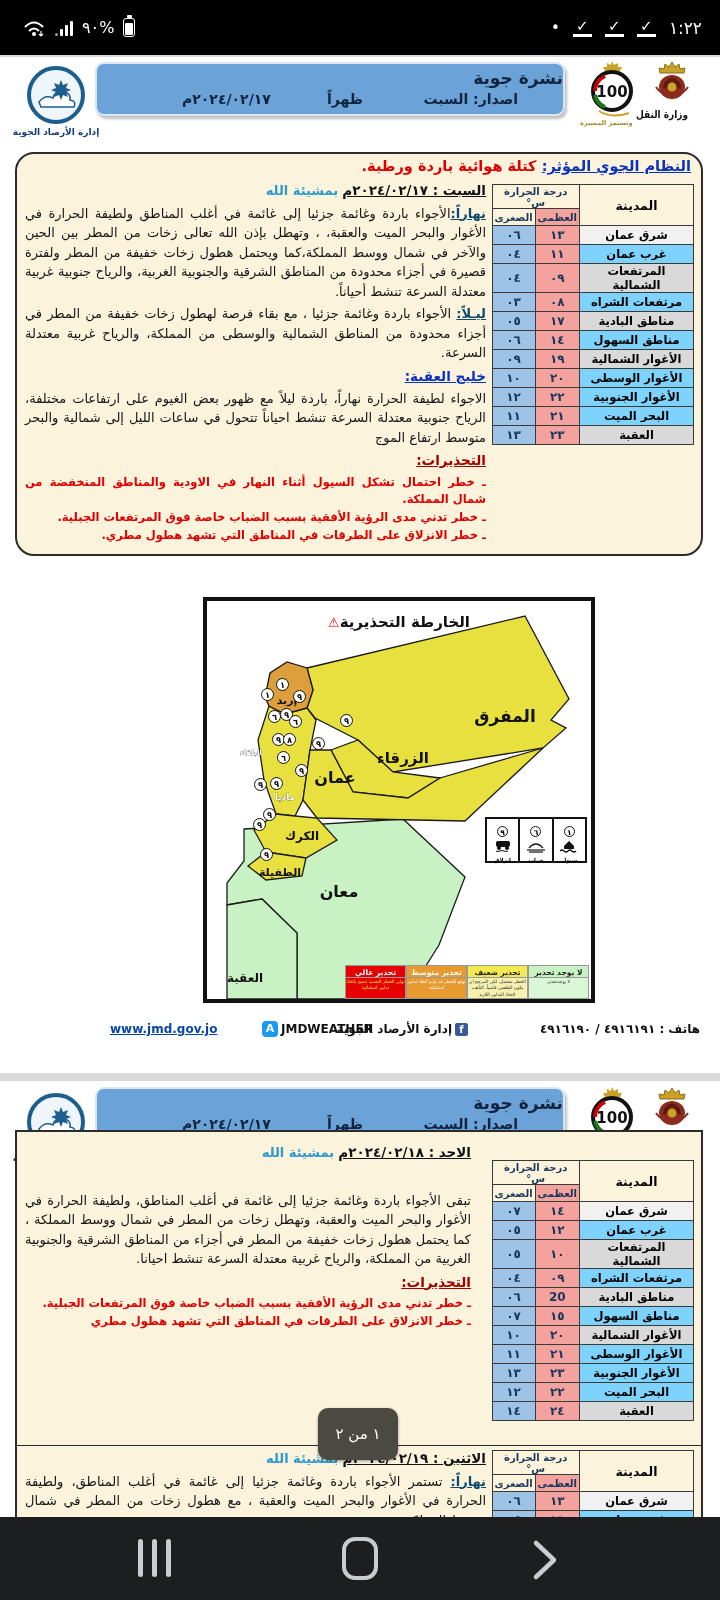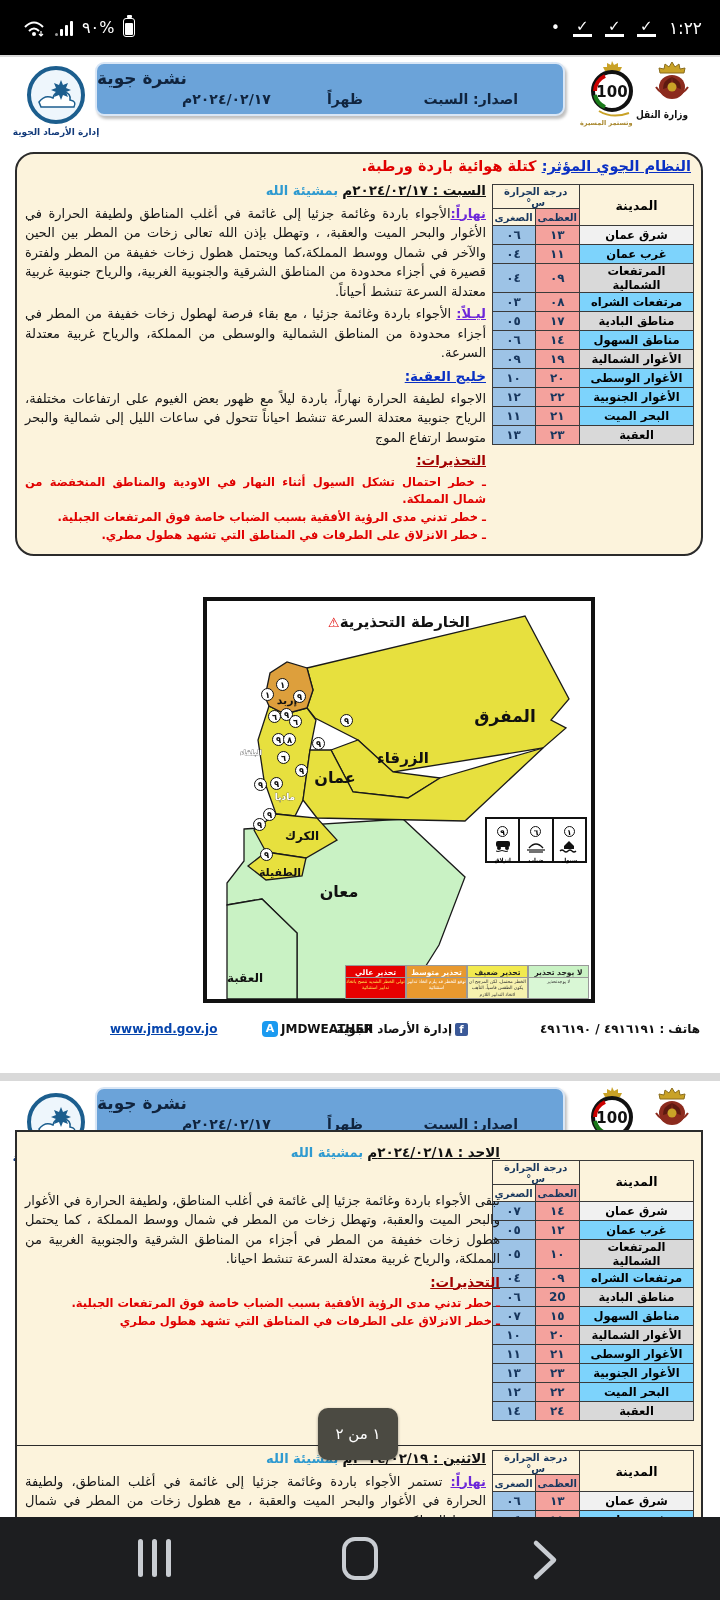--- a/index.html
+++ b/index.html
@@ -23,42 +23,42 @@
   .sig .sd{width:3px;height:3px;background:#9a9a9a;border-radius:50%;}
 
   
   .viewer{position:absolute;top:55px;left:0;width:720px;height:1462px;background:#d9d9d9;}
   .page{position:absolute;left:0;width:720px;background:#fff;}
   .page1{top:2px;height:1016px;}
   .page2{top:1026px;height:436px;}
 
   
   .banner{position:absolute;left:95px;width:470px;height:54px;background:#6ba3d9;border:2px solid #d9e6f5;border-radius:9px;box-shadow:2px 3px 3px rgba(0,0,0,.25);direction:rtl;color:#10243e;}
-  .banner .bt{position:absolute;top:4px;left:0;width:100%;text-align:left;font-size:17px;font-weight:bold;}
+  .banner .bt{position:absolute;top:4px;left:0;width:100%;text-align:right;font-size:17px;font-weight:bold;}
   .banner .bi{position:absolute;top:27px;right:45px;font-size:14px;font-weight:bold;}
   .banner .bp{position:absolute;top:27px;left:230px;font-size:14px;font-weight:bold;}
   .banner .bd{position:absolute;top:27px;left:85px;font-size:14px;font-weight:bold;}
   .metlogo{position:absolute;left:27px;width:58px;height:58px;border-radius:50%;background:#eef6fc;border:4px solid #1c5e8e;overflow:hidden;}
   .metlogo svg{display:block}
   .metcap{position:absolute;left:6px;width:100px;text-align:center;font-size:9px;font-weight:bold;color:#123a7a;}
   .coat{position:absolute;}
   .ministry{position:absolute;font-size:9px;font-weight:900;color:#111;letter-spacing:-.5px;transform:scaleY(1.2);}
   .cent{position:absolute;}
   .centcap{position:absolute;font-size:6.5px;color:#a8872c;font-weight:bold;}
 
   
   .cbox{position:absolute;left:15px;width:688px;background:#fcf3dc;border:2px solid #2b2b2b;direction:rtl;}
   .sys-line{position:absolute;top:4px;right:10px;font-size:14.5px;font-weight:bold;}
   .sys-label{color:#0a30c4;text-decoration:underline;}
   .sys-val{color:#e00000;}
   .txtcol{position:absolute;top:26px;right:8px;left:208px;font-size:13px;color:#151515;text-align:justify;line-height:1.5;}
   .txtcol p{margin:0 0 3px 0;}
   .hd-day{font-weight:bold;text-decoration:underline;color:#111;font-size:13.5px;}
   .insh{color:#2f9ad0;font-weight:bold;font-size:13px;}
-  .rlab{color:#6d28d9;font-weight:bold;text-decoration:underline;}
+  .rlab{color:#0c4a6e;font-weight:bold;text-decoration:underline;}
   .bh{color:#0a30c4;font-weight:bold;text-decoration:underline;font-size:13.5px;margin-top:2px!important;}
   .wh{color:#a00000;font-weight:bold;text-decoration:underline;font-size:13.5px;margin-top:2px!important;}
   .warnline{color:#e00000;font-weight:bold;font-size:11.5px;line-height:1.55;margin:0!important;}
 
   
   table.ttab{position:absolute;border-collapse:collapse;direction:rtl;background:#fcf3dc;}
   .ttab td{border:1px solid #3a3a3a;text-align:center;padding:0 2px;}
   .ttab .cityh{width:114px;font-size:12.5px;font-weight:bold;}
   .ttab .temph{font-size:10px;font-weight:bold;color:#17365d;height:24px;}
   .ttab .maxh{background:#f4a29d;font-size:10px;font-weight:bold;color:#17365d;height:17px;width:43px;}
@@ -474,21 +474,21 @@
                 <td class="mn">١٢</td>
               </tr>
           <tr class="shade">
                 <td class="city">العقبة</td>
                 <td class="mx">٢٤</td>
                 <td class="mn">١٤</td>
               </tr>
         </tbody>
           </table>
 
-        <div class="txtcol" style="top:10px;left:8px;right:201px;">
+        <div class="txtcol" style="top:10px;left:8px;right:230px;">
           <p><span class="hd-day">الاحد : ٢٠٢٤/٠٢/١٨م</span> <span class="insh">بمشيئة الله</span></p>
           <p style="margin-top:28px;">تبقى الأجواء باردة وغائمة جزئيا إلى غائمة في أغلب المناطق، ولطيفة الحرارة في الأغوار والبحر الميت والعقبة، وتهطل زخات من المطر في شمال ووسط المملكة ، كما يحتمل هطول زخات خفيفة من المطر في أجزاء من المناطق الشرقية والجنوبية الغربية من المملكة، والرياح غربية معتدلة السرعة تنشط احيانا.</p>
           <p class="wh" style="margin-top:42px;">التحذيرات:</p>
           <p class="warnline">ـ خطر تدني مدى الرؤية الأفقية بسبب الضباب خاصة فوق المرتفعات الجبلية.</p>
           <p class="warnline">ـ خطر الانزلاق على الطرقات في المناطق التي تشهد هطول مطري</p>
         </div>
       </div>
 
       <div class="cbox" style="top:365px;height:71px;border-top:none;border-bottom:none;overflow:hidden;">
         <table class="ttab" style="top:4px;right:7px;">

